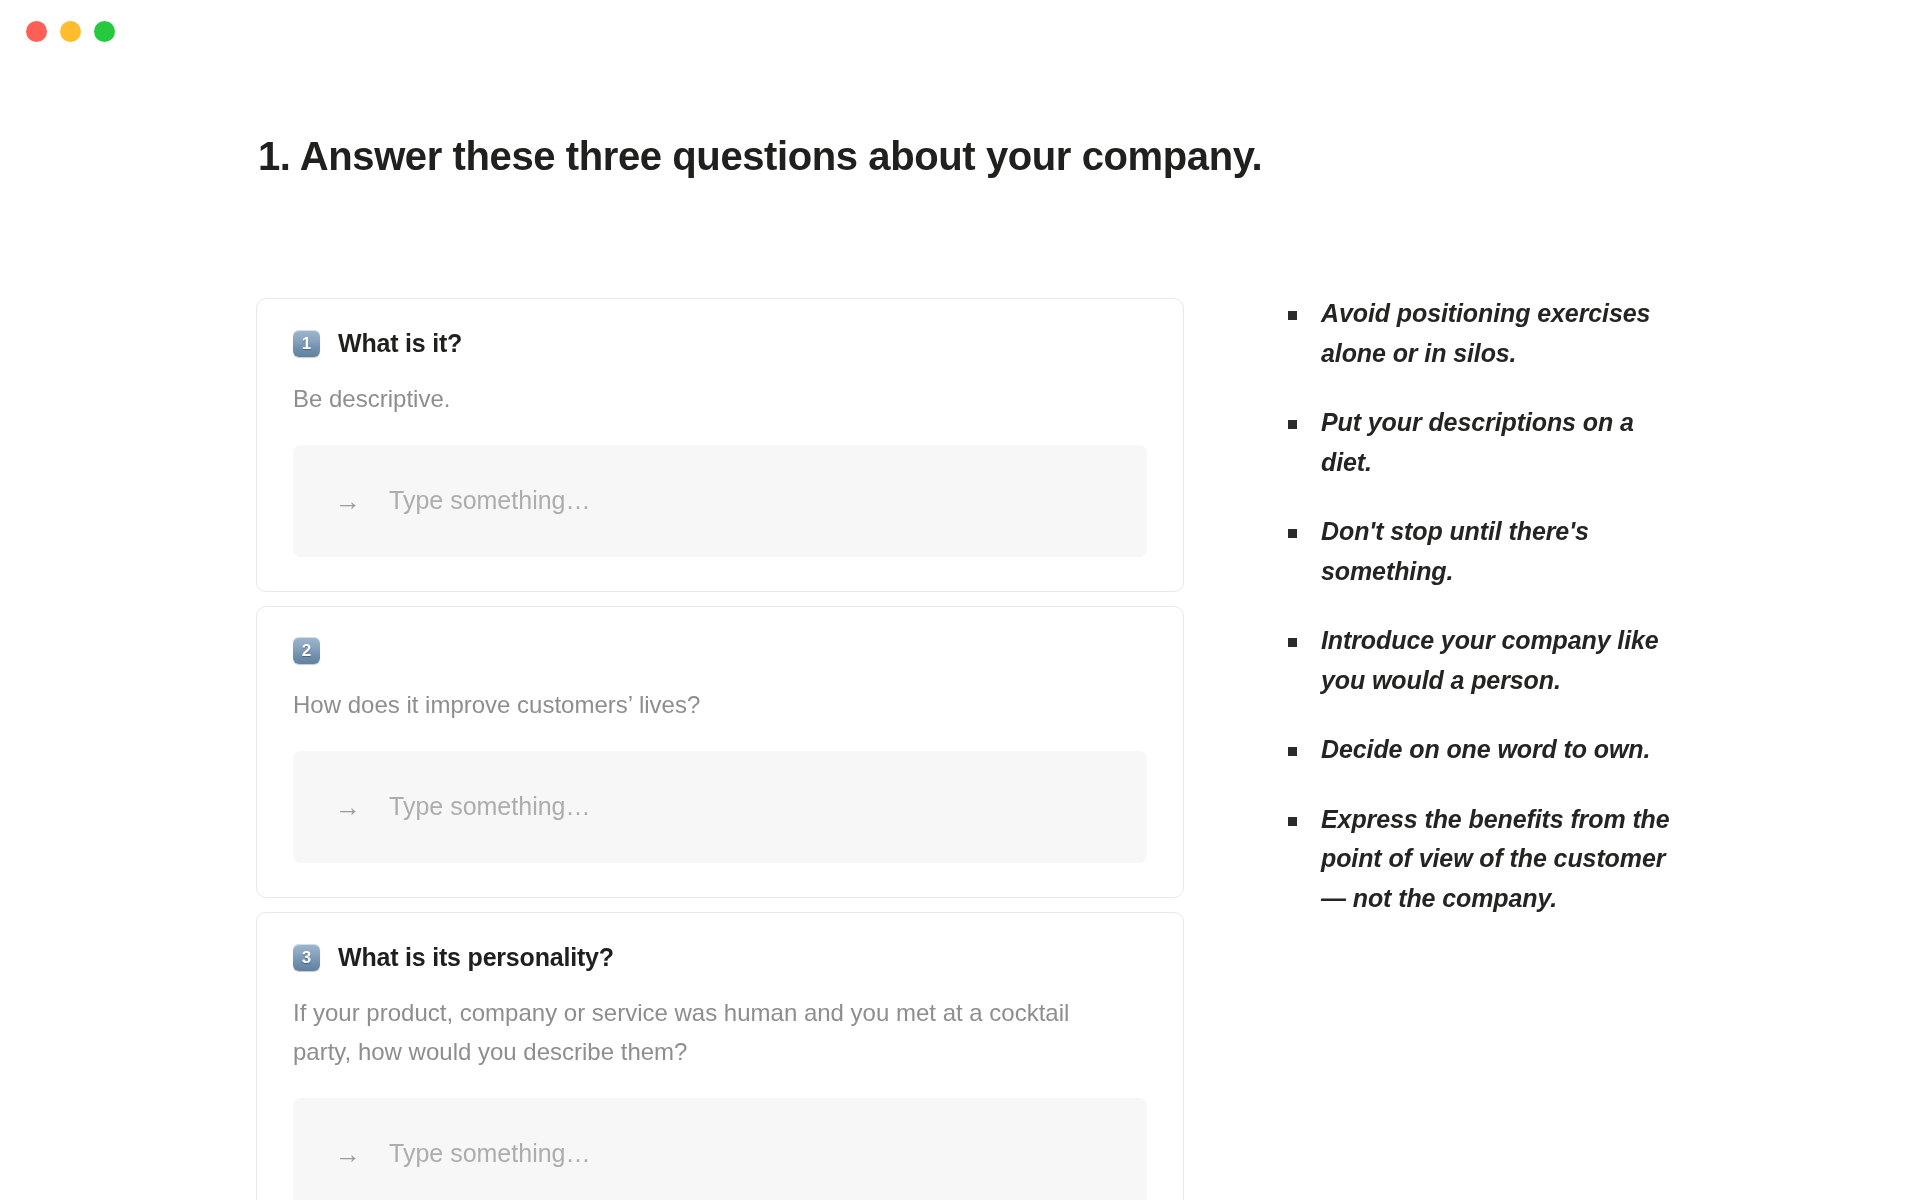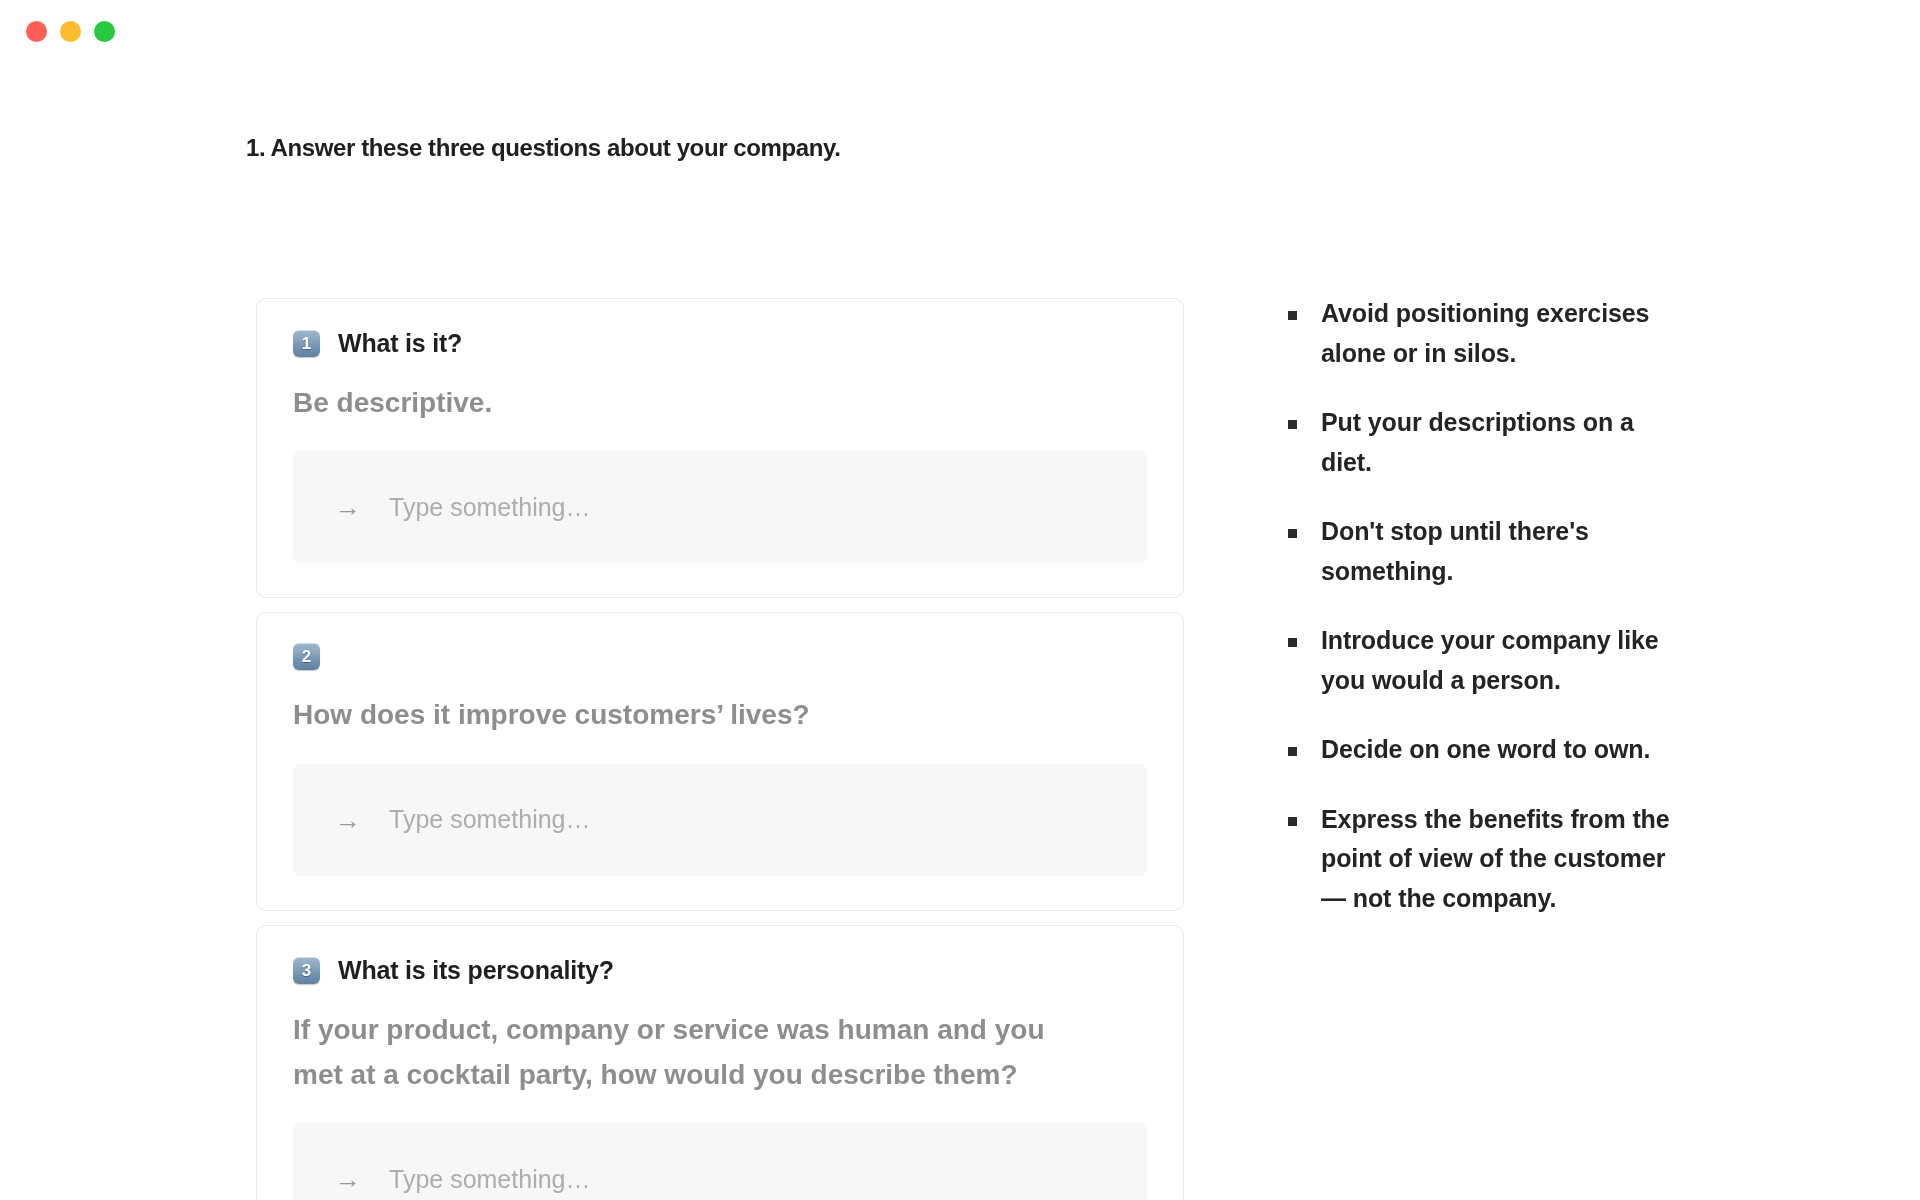--- a/index.html
+++ b/index.html
@@ -39,22 +39,22 @@
     position: absolute;
     top: 62px; left: 0;
     width: 1920px;
     height: 1138px;
     overflow: hidden;
   }
 
   .heading {
     position: absolute;
     top: 72px;
-    left: 246px;
-    font-size: 24px;
+    left: 258px;
+    font-size: 40px;
     font-weight: 700;
     color: #20201f;
     letter-spacing: -0.4px;
     white-space: nowrap;
   }
 
   .columns {
     position: absolute;
     top: 172px;
     left: 0;
@@ -97,26 +97,25 @@
     flex: 0 0 auto;
     text-shadow: 0 1px 1px rgba(40,60,85,.55);
   }
   .card-title {
     font-size: 25px;
     font-weight: 700;
     color: #1f1f1e;
     letter-spacing: -0.2px;
   }
   .card-sub {
-    font-size: 28px;
+    font-size: 24px;
     color: #8e8e8e;
     line-height: 1.62;
     margin-bottom: 26px;
     max-width: 800px;
-    font-weight: bold;
   }
   .field {
     background: #f7f7f7;
     border-radius: 8px;
     height: 112px;
     display: flex;
     align-items: center;
     padding-left: 42px;
     box-sizing: border-box;
     gap: 28px;
@@ -137,20 +136,21 @@
     position: absolute;
     left: 1288px;
     top: 60px;
     width: 400px;
   }
   .tip {
     display: flex;
     align-items: flex-start;
     gap: 24px;
     margin-bottom: 30px;
+    font-style: italic;
   }
   .tip-marker {
     width: 9px; height: 9px;
     background: #2b2b2b;
     margin-top: 17px;
     flex: 0 0 auto;
   }
   .tip-text {
     font-size: 25px;
     font-weight: 700;

